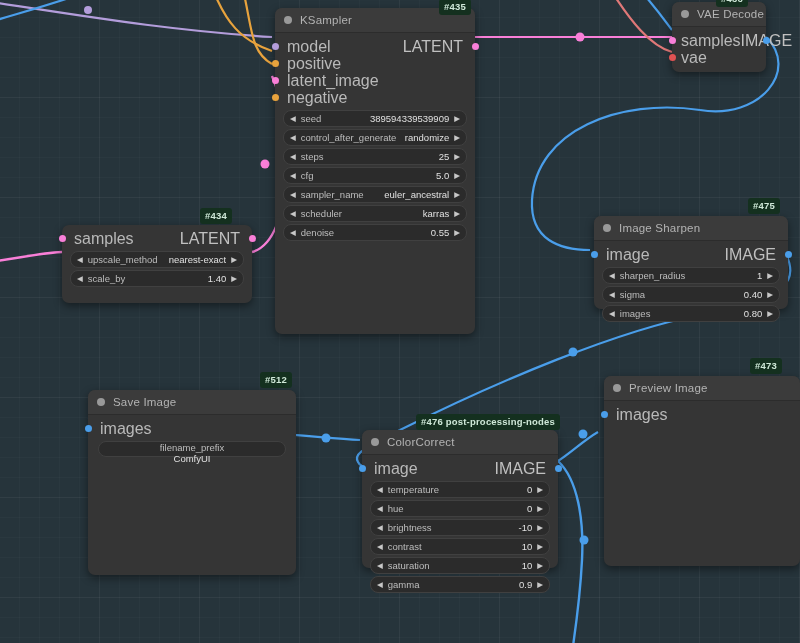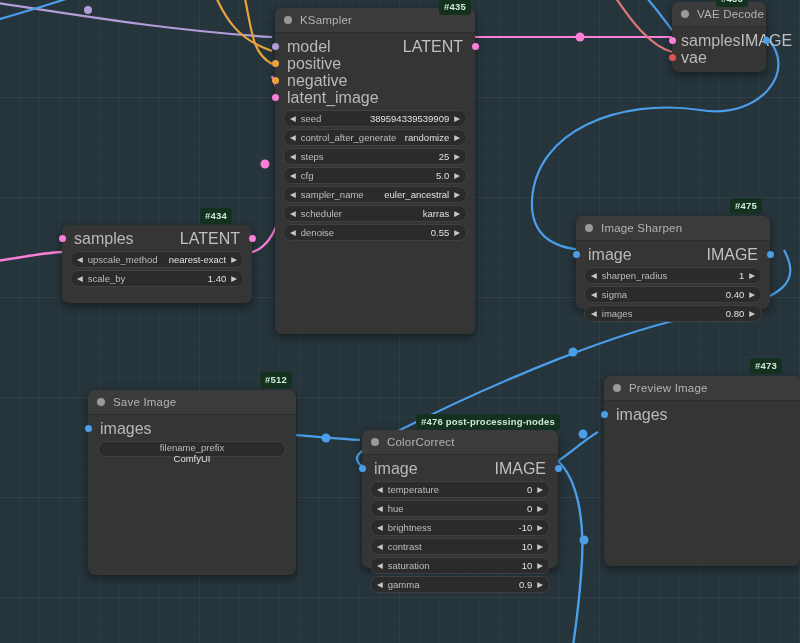--- a/index.html
+++ b/index.html
@@ -160,26 +160,26 @@
         <span class="slot-dot in" style="background:#b39ddb;"></span>
         <span class="slot-label">model</span>
         <span class="slot-label out">LATENT</span>
         <span class="slot-dot out" style="background:#f97fd8;"></span>
       </div>
       <div class="slot-row">
         <span class="slot-dot in" style="background:#e8a33d;"></span>
         <span class="slot-label">positive</span>
       </div>
       <div class="slot-row">
+        <span class="slot-dot in" style="background:#f97fd8;"></span>
+        <span class="slot-label">latent_image</span>
+      </div>
+      <div class="slot-row">
         <span class="slot-dot in" style="background:#e8a33d;"></span>
         <span class="slot-label">negative</span>
-      </div>
-      <div class="slot-row">
-        <span class="slot-dot in" style="background:#f97fd8;"></span>
-        <span class="slot-label">latent_image</span>
       </div>
     </div>
     <div class="widgets">
       <div class="widget">
         <span class="w-arrow left">◀</span>
         <span class="w-label">seed</span>
         <span class="w-value">389594339539909</span>
         <span class="w-arrow right">▶</span>
       </div>
       <div class="widget">
@@ -260,21 +260,21 @@
       </div>
       <div class="widget">
         <span class="w-arrow left">◀</span>
         <span class="w-label">scale_by</span>
         <span class="w-value">1.40</span>
         <span class="w-arrow right">▶</span>
       </div>
     </div>
   </div>
 
-  <div class="node" id="node-image-sharpen" style="left:576px; top:216px; width:194px; height:93px;">
+  <div class="node" id="node-image-sharpen" style="left:594px; top:216px; width:194px; height:93px;">
     <div class="badge" style="top:-18px; right:8px;">#475</div>
     <div class="node-title">
       <span class="collapse-dot"></span>
       <span class="node-title-text">Image Sharpen</span>
     </div>
     <div class="slots">
       <div class="slot-row">
         <span class="slot-dot in" style="background:#4a9eea;"></span>
         <span class="slot-label">image</span>
         <span class="slot-label out">IMAGE</span>

